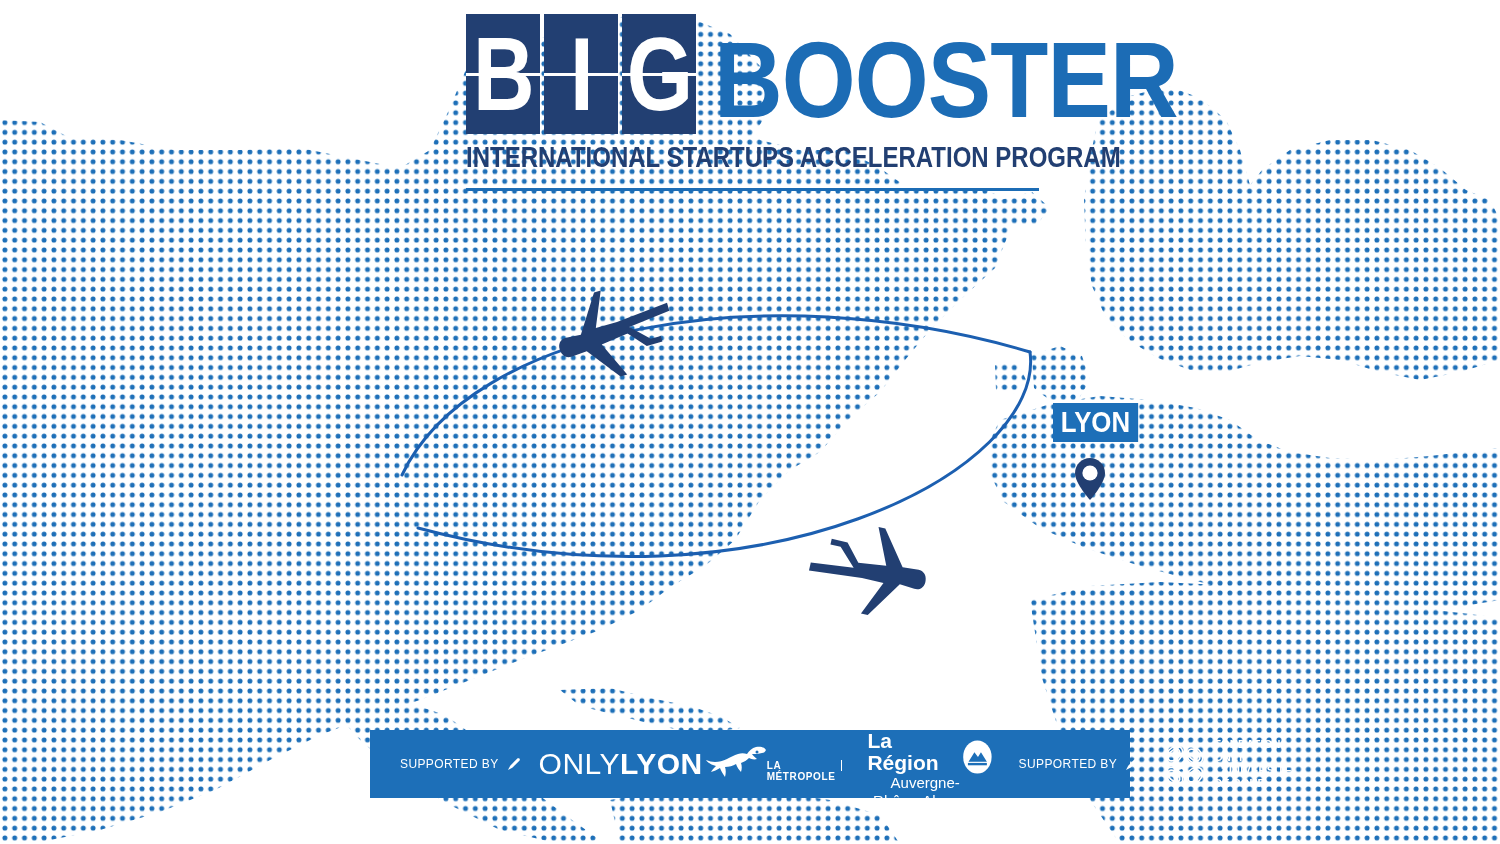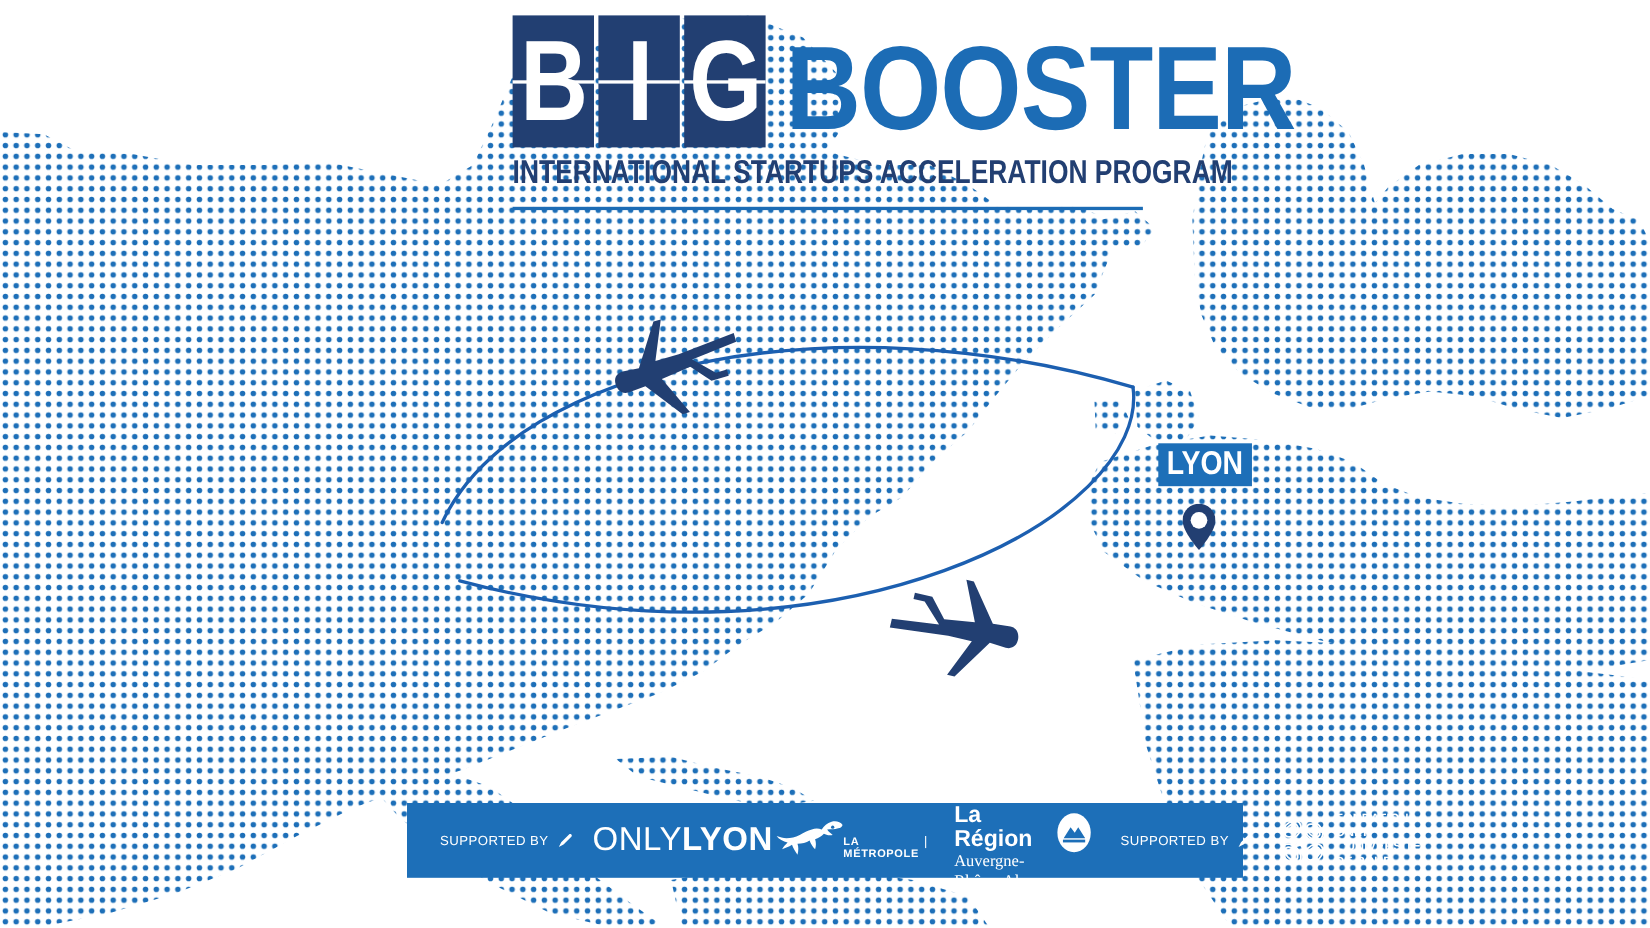--- a/index.html
+++ b/index.html
@@ -61,22 +61,22 @@
   #ol-lyon{color:#ffffff;font-family:"Liberation Sans Narrow","Liberation Sans",sans-serif;
       font-weight:700;font-size:30px;line-height:1;letter-spacing:.5px;}
   #ol-metropole{display:flex;align-items:flex-start;margin-top:1px;}
   #ol-metropole span{color:#ffffff;font-family:"Liberation Sans Narrow","Liberation Sans",sans-serif;
       font-weight:700;font-size:10px;letter-spacing:.6px;}
   .ol-bar{display:inline-block;width:1px;height:11px;background:#ffffff;margin-left:5px;}
   #logo-region{display:flex;align-items:center;margin-left:26px;}
   #region-words{display:flex;flex-direction:column;}
   #rg-1{color:#ffffff;font-family:"Liberation Sans",sans-serif;font-weight:700;
       font-size:21px;line-height:1.05;margin-top:12px;}
-  #rg-2{color:#ffffff;font-family:Liberation Serif, serif;font-weight:400;
-      font-size:15px;line-height:1.2;}
+  #rg-2{color:#ffffff;font-family:Liberation Sans, sans-serif;font-weight:400;
+      font-size:15px;line-height:1.2;text-align:right;}
   #sponsor-operated{display:flex;align-items:center;margin-left:26px;}
   #logo-fondation{display:flex;align-items:flex-end;margin-left:22px;}
   #fond-words{margin-left:7px;display:flex;flex-direction:column;}
   #fond-words span{color:#ffffff;font-family:"Liberation Sans Narrow","Liberation Sans",sans-serif;
       font-weight:700;font-size:11px;line-height:1.18;letter-spacing:.2px;}
 </style>
 </head>
 <body>
 
 <div id="stage">

